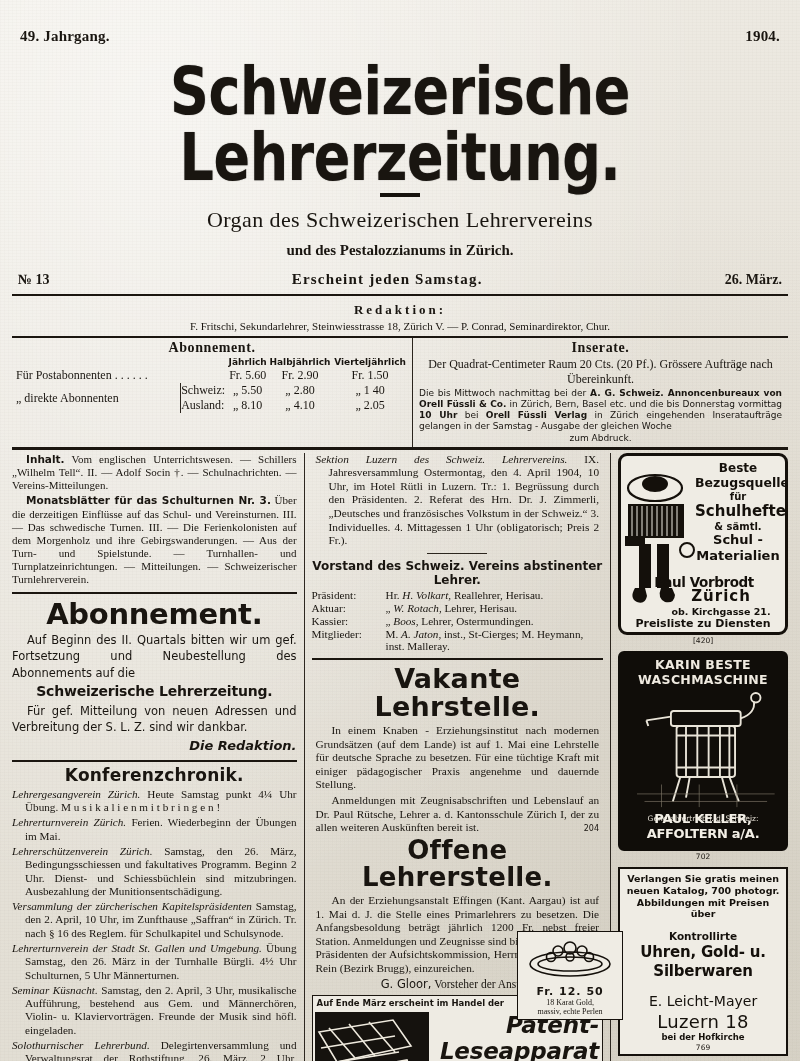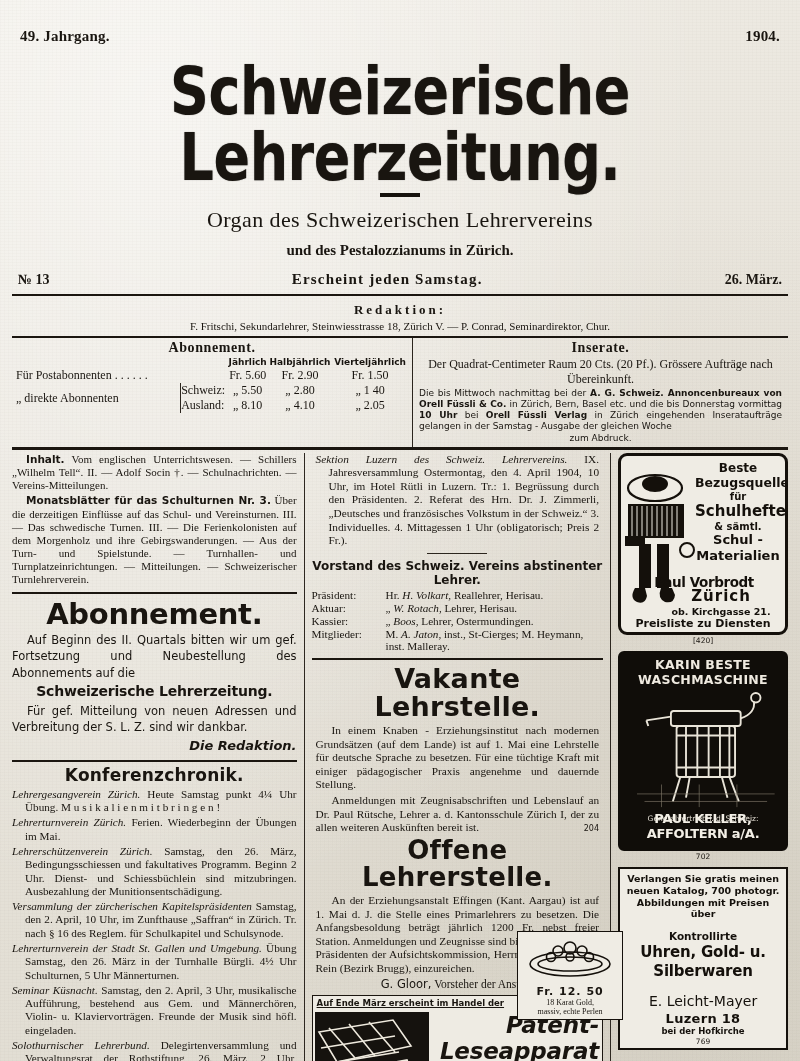--- a/index.html
+++ b/index.html
@@ -143,35 +143,35 @@
   .ad-watch{border:2px solid #14100b;background:#efece4;position:relative;padding:4px 4px 2px;}
   .w-top{text-align:center;font-family:"DejaVu Sans",sans-serif;font-weight:bold;
     font-size:9.5px;line-height:1.25;color:#14100b;}
   .w-mid{text-align:center;font-family:"DejaVu Sans",sans-serif;font-weight:bold;
     color:#14100b;margin-top:10px;line-height:1.25;}
   .w-k{font-size:10.5px;}
   .w-u{font-size:15px;letter-spacing:-.2px;}
   .w-s{font-size:15px;letter-spacing:-.2px;}
   .w-name{text-align:center;font-family:"DejaVu Sans",sans-serif;font-size:14px;
     color:#14100b;margin-top:12px;}
-  .w-city{text-align:center;font-family:"DejaVu Sans",sans-serif;font-weight:bold;
-    font-size:13px;color:#14100b;margin-top:2px;letter-spacing:.3px;}
+  .w-city{text-align:center;font-family:"DejaVu Sans",sans-serif;font-weight:normal;
+    font-size:18px;color:#14100b;margin-top:2px;letter-spacing:.3px;}
   .w-sub{text-align:center;font-family:"DejaVu Sans",sans-serif;font-weight:bold;
     font-size:8.5px;color:#14100b;}
   .ring-box{position:absolute;left:-103px;top:62px;width:100px;background:#efece4;
     border:1px solid #14100b;padding:2px;text-align:center;}
   .ring-price{font-family:"DejaVu Sans",sans-serif;font-weight:bold;font-size:11px;
     letter-spacing:1px;margin-top:1px;}
   .ring-sub{font-size:8px;line-height:1.2;}
 
   
   .lese{border:1px solid #1b1610;margin-top:4px;position:relative;height:190px;overflow:hidden;
     background:#eeebe3;}
   .lese-top{font-family:"DejaVu Sans",sans-serif;font-weight:bold;font-size:8.5px;
-    padding:2px 0 1px 4px;text-decoration:underline;}
+    padding:2px 0 1px 4px;}
   .lese-img{position:absolute;left:2px;top:16px;width:114px;height:148px;background:#171310;overflow:hidden;}
   .lese-r{position:absolute;left:118px;right:3px;top:16px;}
   .lese-h{text-align:right;font-family:"DejaVu Sans",sans-serif;font-weight:bold;
     font-size:23px;letter-spacing:-.2px;font-style:italic;}
   .lese-pat{text-align:center;font-family:"DejaVu Sans",sans-serif;font-weight:bold;font-size:12px;}
   .cross{font-size:11px;}
 </style>
 </head>
 <body>
 

